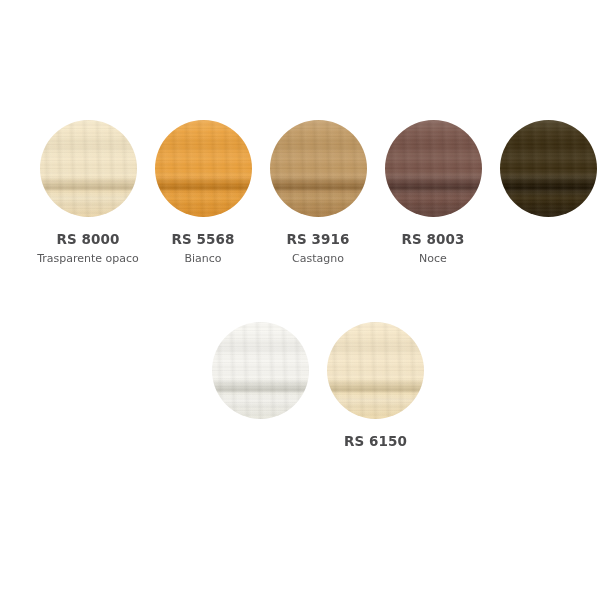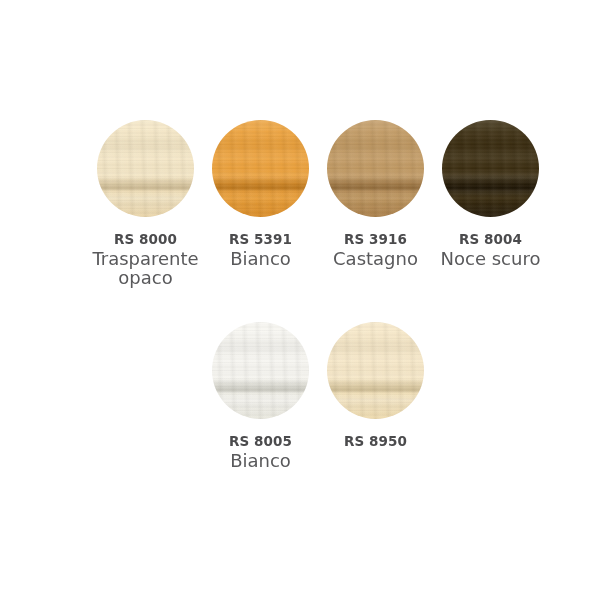--- a/index.html
+++ b/index.html
@@ -109,21 +109,21 @@
 
   .swatch-code {
     font-size: 13.5px;
     font-weight: bold;
     color: #4b4b4d;
     letter-spacing: 0.1px;
     white-space: nowrap;
   }
 
   .swatch-name {
-    font-size: 18px;
+    font-size: 11px;
     font-weight: normal;
     color: #59595b;
     max-width: 108px;
     margin: 0 auto;
   }
 </style>
 </head>
 <body style="background: rgb(255, 255, 255);">
 
 <div class="swatch-chart">
@@ -140,65 +140,68 @@
           <div class="swatch-name">Trasparente opaco</div>
         </div>
       </div>
       <div class="swatch-item">
         <div class="swatch-disc" style="background: linear-gradient(rgb(237, 162, 60) 0%, rgb(237, 162, 60) 55%, rgb(217, 138, 35) 70%, rgb(237, 162, 60) 80%, rgb(217, 138, 35) 100%);">
           <div class="grain-broad"></div>
           <div class="grain-fine"></div>
           <div class="grain-streaks"></div>
         </div>
         <div class="swatch-label">
-          <div class="swatch-code">RS 5391</div>
+          <div class="swatch-code">RS 5568</div>
           <div class="swatch-name">Bianco</div>
         </div>
       </div>
       <div class="swatch-item">
         <div class="swatch-disc" style="background: linear-gradient(rgb(194, 154, 99) 0%, rgb(194, 154, 99) 55%, rgb(168, 125, 70) 70%, rgb(194, 154, 99) 80%, rgb(168, 125, 70) 100%);">
           <div class="grain-broad"></div>
           <div class="grain-fine"></div>
           <div class="grain-streaks"></div>
         </div>
         <div class="swatch-label">
           <div class="swatch-code">RS 3916</div>
           <div class="swatch-name">Castagno</div>
         </div>
       </div>
       <div class="swatch-item">
+        <div class="swatch-disc" style="background: linear-gradient(rgb(121, 84, 73) 0%, rgb(121, 84, 73) 55%, rgb(94, 63, 55) 70%, rgb(121, 84, 73) 80%, rgb(94, 63, 55) 100%);">
+          <div class="grain-broad"></div>
+          <div class="grain-fine"></div>
+          <div class="grain-streaks"></div>
+        </div>
+        <div class="swatch-label">
+          <div class="swatch-code">RS 8003</div>
+          <div class="swatch-name">Noce</div>
+        </div>
+      </div>
+      <div class="swatch-item">
         <div class="swatch-disc" style="background: linear-gradient(rgb(59, 45, 16) 0%, rgb(59, 45, 16) 55%, rgb(36, 26, 8) 70%, rgb(59, 45, 16) 80%, rgb(36, 26, 8) 100%);">
           <div class="grain-broad"></div>
           <div class="grain-fine"></div>
           <div class="grain-streaks"></div>
         </div>
-        <div class="swatch-label">
-          <div class="swatch-code">RS 8004</div>
-          <div class="swatch-name">Noce scuro</div>
-        </div>
       </div>
     </div>
 
   <div class="swatch-row swatch-row-secondary">
       <div class="swatch-item">
         <div class="swatch-disc" style="background: linear-gradient(rgb(247, 246, 241) 0%, rgb(247, 246, 241) 55%, rgb(232, 231, 221) 70%, rgb(247, 246, 241) 80%, rgb(232, 231, 221) 100%);">
           <div class="grain-broad"></div>
           <div class="grain-fine"></div>
           <div class="grain-streaks"></div>
         </div>
-        <div class="swatch-label">
-          <div class="swatch-code">RS 8005</div>
-          <div class="swatch-name">Bianco</div>
-        </div>
       </div>
       <div class="swatch-item">
         <div class="swatch-disc" style="background: linear-gradient(rgb(247, 232, 200) 0%, rgb(247, 232, 200) 55%, rgb(237, 217, 171) 70%, rgb(247, 232, 200) 80%, rgb(237, 217, 171) 100%);">
           <div class="grain-broad"></div>
           <div class="grain-fine"></div>
           <div class="grain-streaks"></div>
         </div>
         <div class="swatch-label">
-          <div class="swatch-code">RS 8950</div>
+          <div class="swatch-code">RS 6150</div>
         </div>
       </div>
     </div>
 
 </div>
 
 </body></html>

